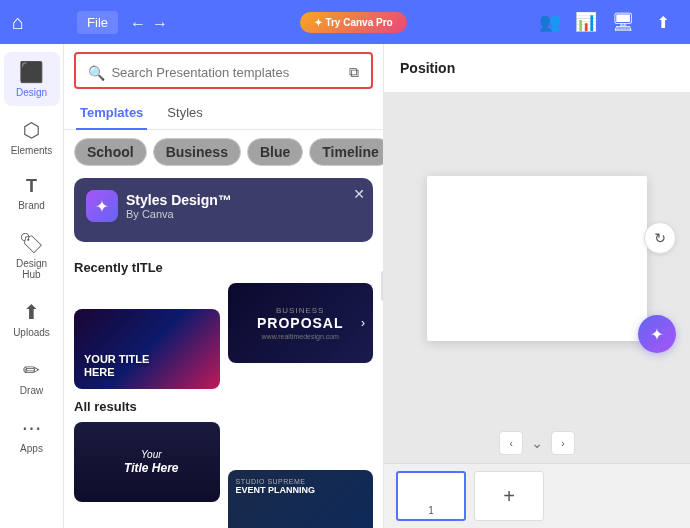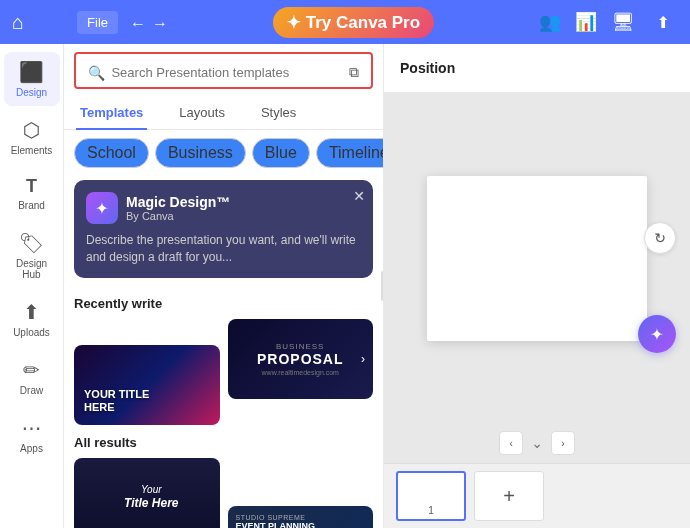--- a/index.html
+++ b/index.html
@@ -35,21 +35,21 @@
       display: flex;
       align-items: center;
       justify-content: center;
     }
     .try-canva-pro {
       background: linear-gradient(135deg, #f5a623, #e8477a);
       color: white;
       border: none;
       border-radius: 20px;
       padding: 5px 14px;
-      font-size: 17px;
+      font-size: 10px;
       font-weight: 600;
       cursor: pointer;
       display: flex;
       align-items: center;
       gap: 6px;
     }
     .topbar-right { display: flex; gap: 14px; align-items: center; }
     .topbar-right button {
       background: none; border: none; color: white; font-size: 18px; cursor: pointer;
     }
@@ -122,21 +122,21 @@
       color: #999;
       background: transparent;
     }
     .search-bar .filter-icon { font-size: 14px; color: #555; cursor: pointer; }
 
     
     .panel-tabs {
       display: flex;
       padding: 4px 12px 0;
       border-bottom: 1px solid #e8e8e8;
-      gap: 28px;
+      gap: 16px;
     }
     .panel-tab {
       padding: 8px 4px;
       font-size: 13px;
       color: #555;
       cursor: pointer;
       border-bottom: 2px solid transparent;
       margin-bottom: -1px;
     }
     .panel-tab.active {
@@ -150,25 +150,26 @@
       display: flex;
       padding: 8px 10px;
       gap: 6px;
       align-items: center;
       overflow: hidden;
     }
     .pill {
       padding: 5px 12px;
       border: 1px solid #ccc;
       border-radius: 20px;
-      font-size: 16px;
+      font-size: 14px;
       color: #333;
       cursor: pointer;
       white-space: nowrap;
-      background: #3b82f6;
+      background: #a3a3a3;
+      font-weight: bold;
     }
     .pill-arrow {
       font-size: 14px;
       color: #555;
       cursor: pointer;
       flex-shrink: 0;
     }
 
     
     .magic-design-card {
@@ -528,47 +529,45 @@
     <div class="search-bar-container">
       <div class="search-bar">
         <span class="search-icon">🔍</span>
         <input type="text" placeholder="Search Presentation templates" style="">
         <span class="filter-icon">⧉</span>
       </div>
     </div>
 
     <div class="panel-tabs">
       <div class="panel-tab active">Templates</div>
-      <div class="panel-tab">Layouts</div>
       <div class="panel-tab">Styles</div>
     </div>
 
     <div class="category-pills">
       <button class="pill">School</button>
       <button class="pill">Business</button>
       <button class="pill">Blue</button>
       <button class="pill">Timeline</button>
       <span class="pill-arrow">›</span>
     </div>
 
     <div class="magic-design-card">
       <button class="close-btn">✕</button>
       <div class="magic-design-header">
         <div class="magic-icon">✦</div>
         <div>
-          <div class="magic-title">Magic Design™</div>
+          <div class="magic-title">Styles Design™</div>
           <div class="magic-subtitle">By Canva</div>
         </div>
       </div>
-      <div class="magic-desc">Describe the presentation you want, and we'll write and design a draft for you...</div>
     </div>
 
     <div class="panel-content">
 
-      <div class="section-title">Recently write</div>
+      <div class="section-title">Recently tITLe</div>
       <div class="template-grid">
 
         <div class="template-card tmpl-1">
           <div class="tmpl-1-text">
             <span>YOUR tITLe</span><br>
             <span>HERE</span>
           </div>
         </div>
 
         <div class="template-card tmpl-2" style="position:relative;">

